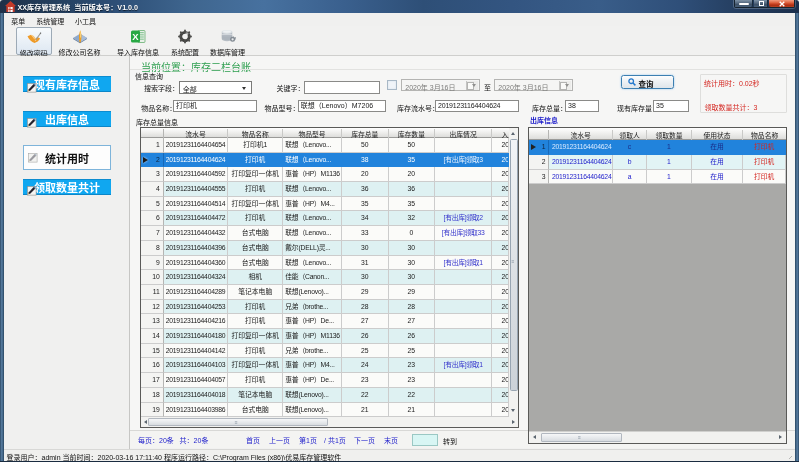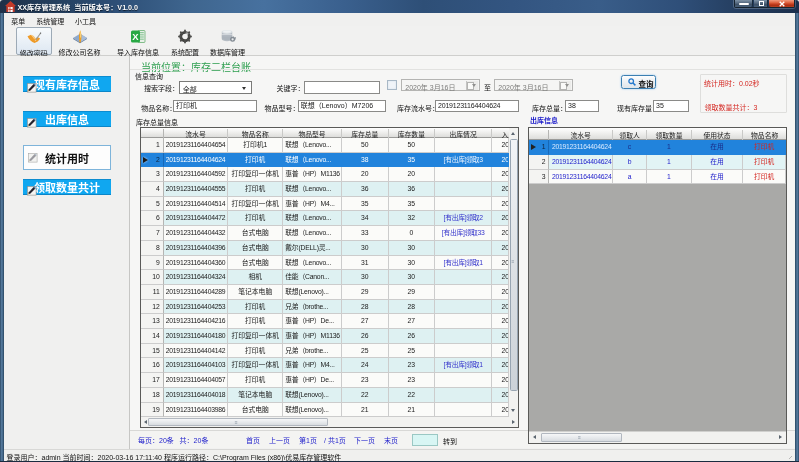--- a/index.html
+++ b/index.html
@@ -38,21 +38,21 @@
 .inp{position:absolute;background:#fff;border:1px solid #8a8a88;font-size:7px;line-height:10.5px;padding-left:2px;white-space:nowrap;overflow:hidden;height:12.5px}
 #combo{position:absolute;left:178.8px;top:80.5px;width:73px;height:13px;background:#fff;border:1px solid #7a7a78}
 #combo .v{position:absolute;left:3px;top:2.2px}
 #combo .a{position:absolute;right:4.5px;top:5px;width:0;height:0;border-left:2.8px solid transparent;border-right:2.8px solid transparent;border-top:3.4px solid #333}
 #chk{position:absolute;left:387px;top:80px;width:9.5px;height:9.5px;background:#f0f4f8;border:1px solid #a8b8c6;box-shadow:inset 0 0 1.5px #c8d8e6}
 .dtp{position:absolute;top:79.3px;width:78.3px;height:11.6px;background:#f5f5f4;border:1px solid #b4b4b2;color:#7c7c7a;font-size:7px}
 .dtp .t{position:absolute;left:3px;top:1.8px;white-space:nowrap}
 .dtp .btn{position:absolute;right:1px;top:.8px;width:12px;height:8.6px;background:#ececea;border-left:1px solid #c4c4c2}
 .dtp .btn:after{content:"";position:absolute;right:1.2px;top:3.2px;border-left:2.4px solid transparent;border-right:2.4px solid transparent;border-top:3px solid #90908e}
 .dtp .btn:before{content:"";position:absolute;left:.8px;top:1.2px;width:5px;height:6px;border:1px solid #b4b4b2;background:#fafaf8}
-#qbtn{position:absolute;left:621px;top:74.5px;width:35px;height:14px;background:linear-gradient(#fdfdfd,#eef1f4 45%,#dfe5ea);border:1px solid #3c7fb1;border-radius:2.5px;box-shadow:0 0 2px #8cc2ee}
+#qbtn{position:absolute;left:621px;top:74.5px;width:53px;height:14px;background:linear-gradient(#fdfdfd,#eef1f4 45%,#dfe5ea);border:1px solid #3c7fb1;border-radius:2.5px;box-shadow:0 0 2px #8cc2ee}
 #qbtn .tx{position:absolute;left:16.5px;top:2.2px;font-size:7.5px;font-weight:bold;color:#111}
 #qbtn .mg{position:absolute;left:5.5px;top:2.8px;width:8px;height:8px}
 #vsep{position:absolute;left:699.5px;top:73.5px;width:87px;height:39px;border:1px solid #dededc;border-radius:1px}
 .red{position:absolute;color:#d42620;font-size:7px;white-space:nowrap}
 #blu-ckxx{position:absolute;left:530px;top:114.5px;color:#2323cc;font-size:7px;font-weight:bold}
 #lab-kczl{position:absolute;left:136px;top:117px;font-size:7px;color:#111}
 </style>
 <style>
 
 #ltable{position:absolute;left:139.7px;top:126.7px;width:379.8px;height:301.6px;border:1px solid #5a5a58;background:#fbfbf9}

